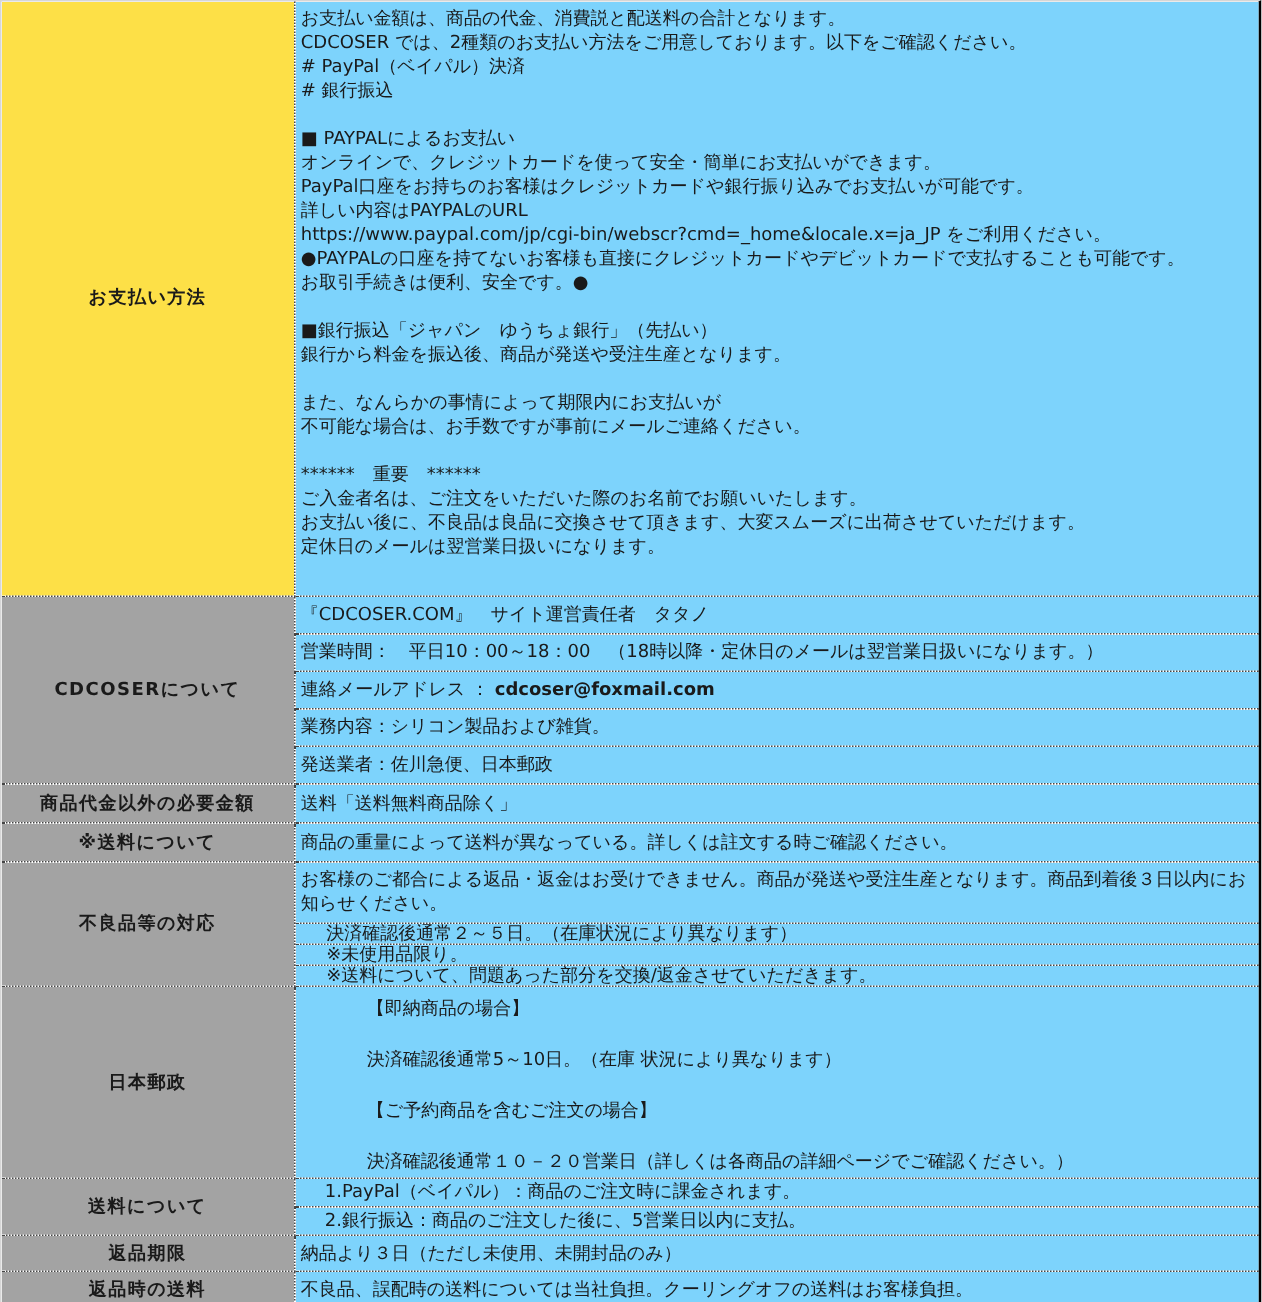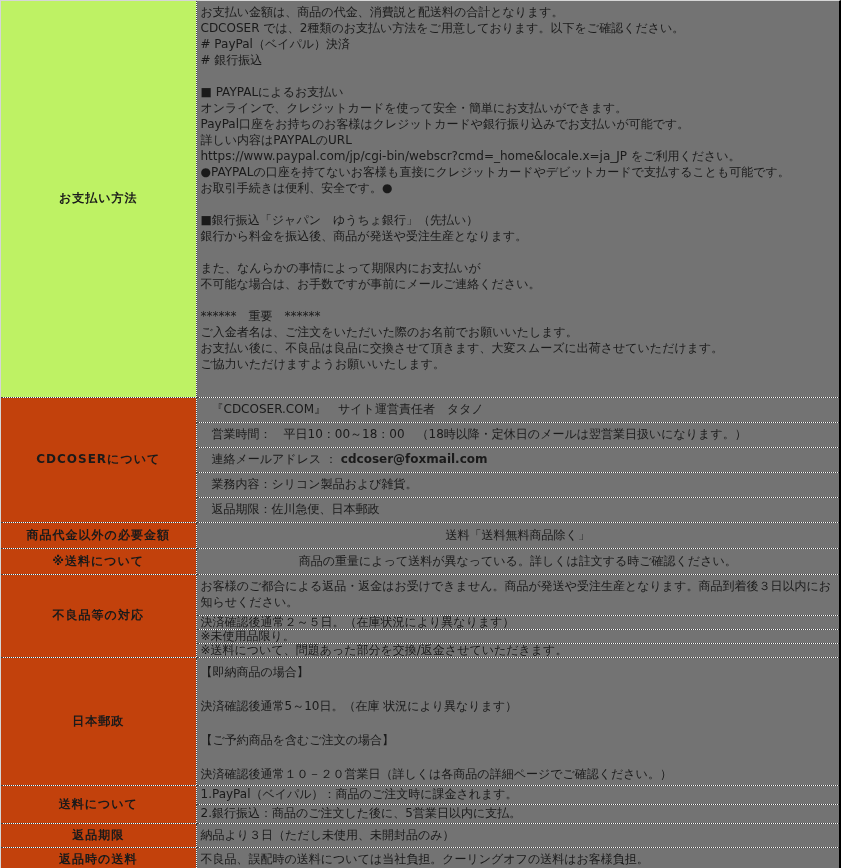--- a/index.html
+++ b/index.html
@@ -28,43 +28,43 @@
   td {
     border-bottom: 1px dotted #444444;
     padding: 2px 3px;
     vertical-align: middle;
     word-break: break-all;
     overflow: hidden;
   }
   tr.last-row td { border-bottom: none; }
   td.hdr {
     border-right: 1px dotted #444444;
-    background: #c2410c;
+    background: #a3a3a3;
     font-weight: bold;
     text-align: center;
     vertical-align: middle;
     letter-spacing: 1px;
   }
-  td.hdr-white { background: #bef264; }
-  td.content { background: #737373; }
+  td.hdr-white { background: #fde047; }
+  td.content { background: #7dd3fc; }
   td.top { vertical-align: top; }
   .line {
     line-height: 16px;
     min-height: 16px;
     white-space: pre-wrap;
   }
   td.big-cell { height: 396px; padding: 3px 4px; }
-  td.row-25 { height: 25px; padding: 3px 15px; }
-  td.row-26 { height: 26px; padding: 4px; text-align: center; }
+  td.row-25 { height: 25px; padding: 3px 4px; }
+  td.row-26 { height: 26px; padding: 4px; }
   td.row-41 { height: 41px; padding: 3px 4px; line-height: 16px; }
-  td.tight { height: 14px; padding: 0 4px; line-height: 13px; }
-  td.row-19 { height: 19px; padding: 1px 4px; line-height: 15px; }
+  td.tight { height: 14px; padding: 0 21px; line-height: 13px; }
+  td.row-19 { height: 19px; padding: 1px 20px; line-height: 15px; }
   td.row-22 { height: 22px; padding: 3px 4px; }
   td.delivery-cell { height: 127px; padding: 6px 4px 2px 4px; }
-  td.delivery-cell .line { line-height: 17px; min-height: 17px; }
+  td.delivery-cell .line { line-height: 17px; min-height: 17px; margin-left: 44px; }
   b.email { font-weight: bold; }
 </style>
 </head>
 <body>
 
 <div class="info-table-wrap">
   <table class="info-table">
     <colgroup>
         <col class="c-head">
         <col>
@@ -89,41 +89,41 @@
         <div class="line"></div>
         <div class="line">■銀行振込「ジャパン　ゆうちょ銀行」（先払い）</div>
         <div class="line">銀行から料金を振込後、商品が発送や受注生産となります。</div>
         <div class="line"></div>
         <div class="line">また、なんらかの事情によって期限内にお支払いが</div>
         <div class="line">不可能な場合は、お手数ですが事前にメールご連絡ください。</div>
         <div class="line"></div>
         <div class="line">******　重要　******</div>
         <div class="line">ご入金者名は、ご注文をいただいた際のお名前でお願いいたします。</div>
         <div class="line">お支払い後に、不良品は良品に交換させて頂きます、大変スムーズに出荷させていただけます。</div>
-        <div class="line">ご協力いただけますようお願いいたします。</div>
+        <div class="line">定休日のメールは翌営業日扱いになります。</div>
       </td>
     </tr>
 
     <tr>
       <td class="hdr" rowspan="5">CDCOSERについて</td>
       <td class="content row-25">『CDCOSER.COM』　サイト運営責任者　タタノ</td>
     </tr>
     <tr>
       <td class="content row-25">営業時間：　平日10：00～18：00　（18時以降・定休日のメールは翌営業日扱いになります。）</td>
     </tr>
     <tr>
       <td class="content row-25">
         <span>連絡メールアドレス ： </span><b class="email">cdcoser@foxmail.com</b>
       </td>
     </tr>
     <tr>
       <td class="content row-25">業務内容：シリコン製品および雑貨。</td>
     </tr>
     <tr>
-      <td class="content row-25">返品期限：佐川急便、日本郵政</td>
+      <td class="content row-25">発送業者：佐川急便、日本郵政</td>
     </tr>
 
     <tr>
       <td class="hdr">商品代金以外の必要金額</td>
       <td class="content row-26">送料「送料無料商品除く」</td>
     </tr>
 
     <tr>
       <td class="hdr">※送料について</td>
       <td class="content row-26">商品の重量によって送料が異なっている。詳しくは註文する時ご確認ください。</td>

